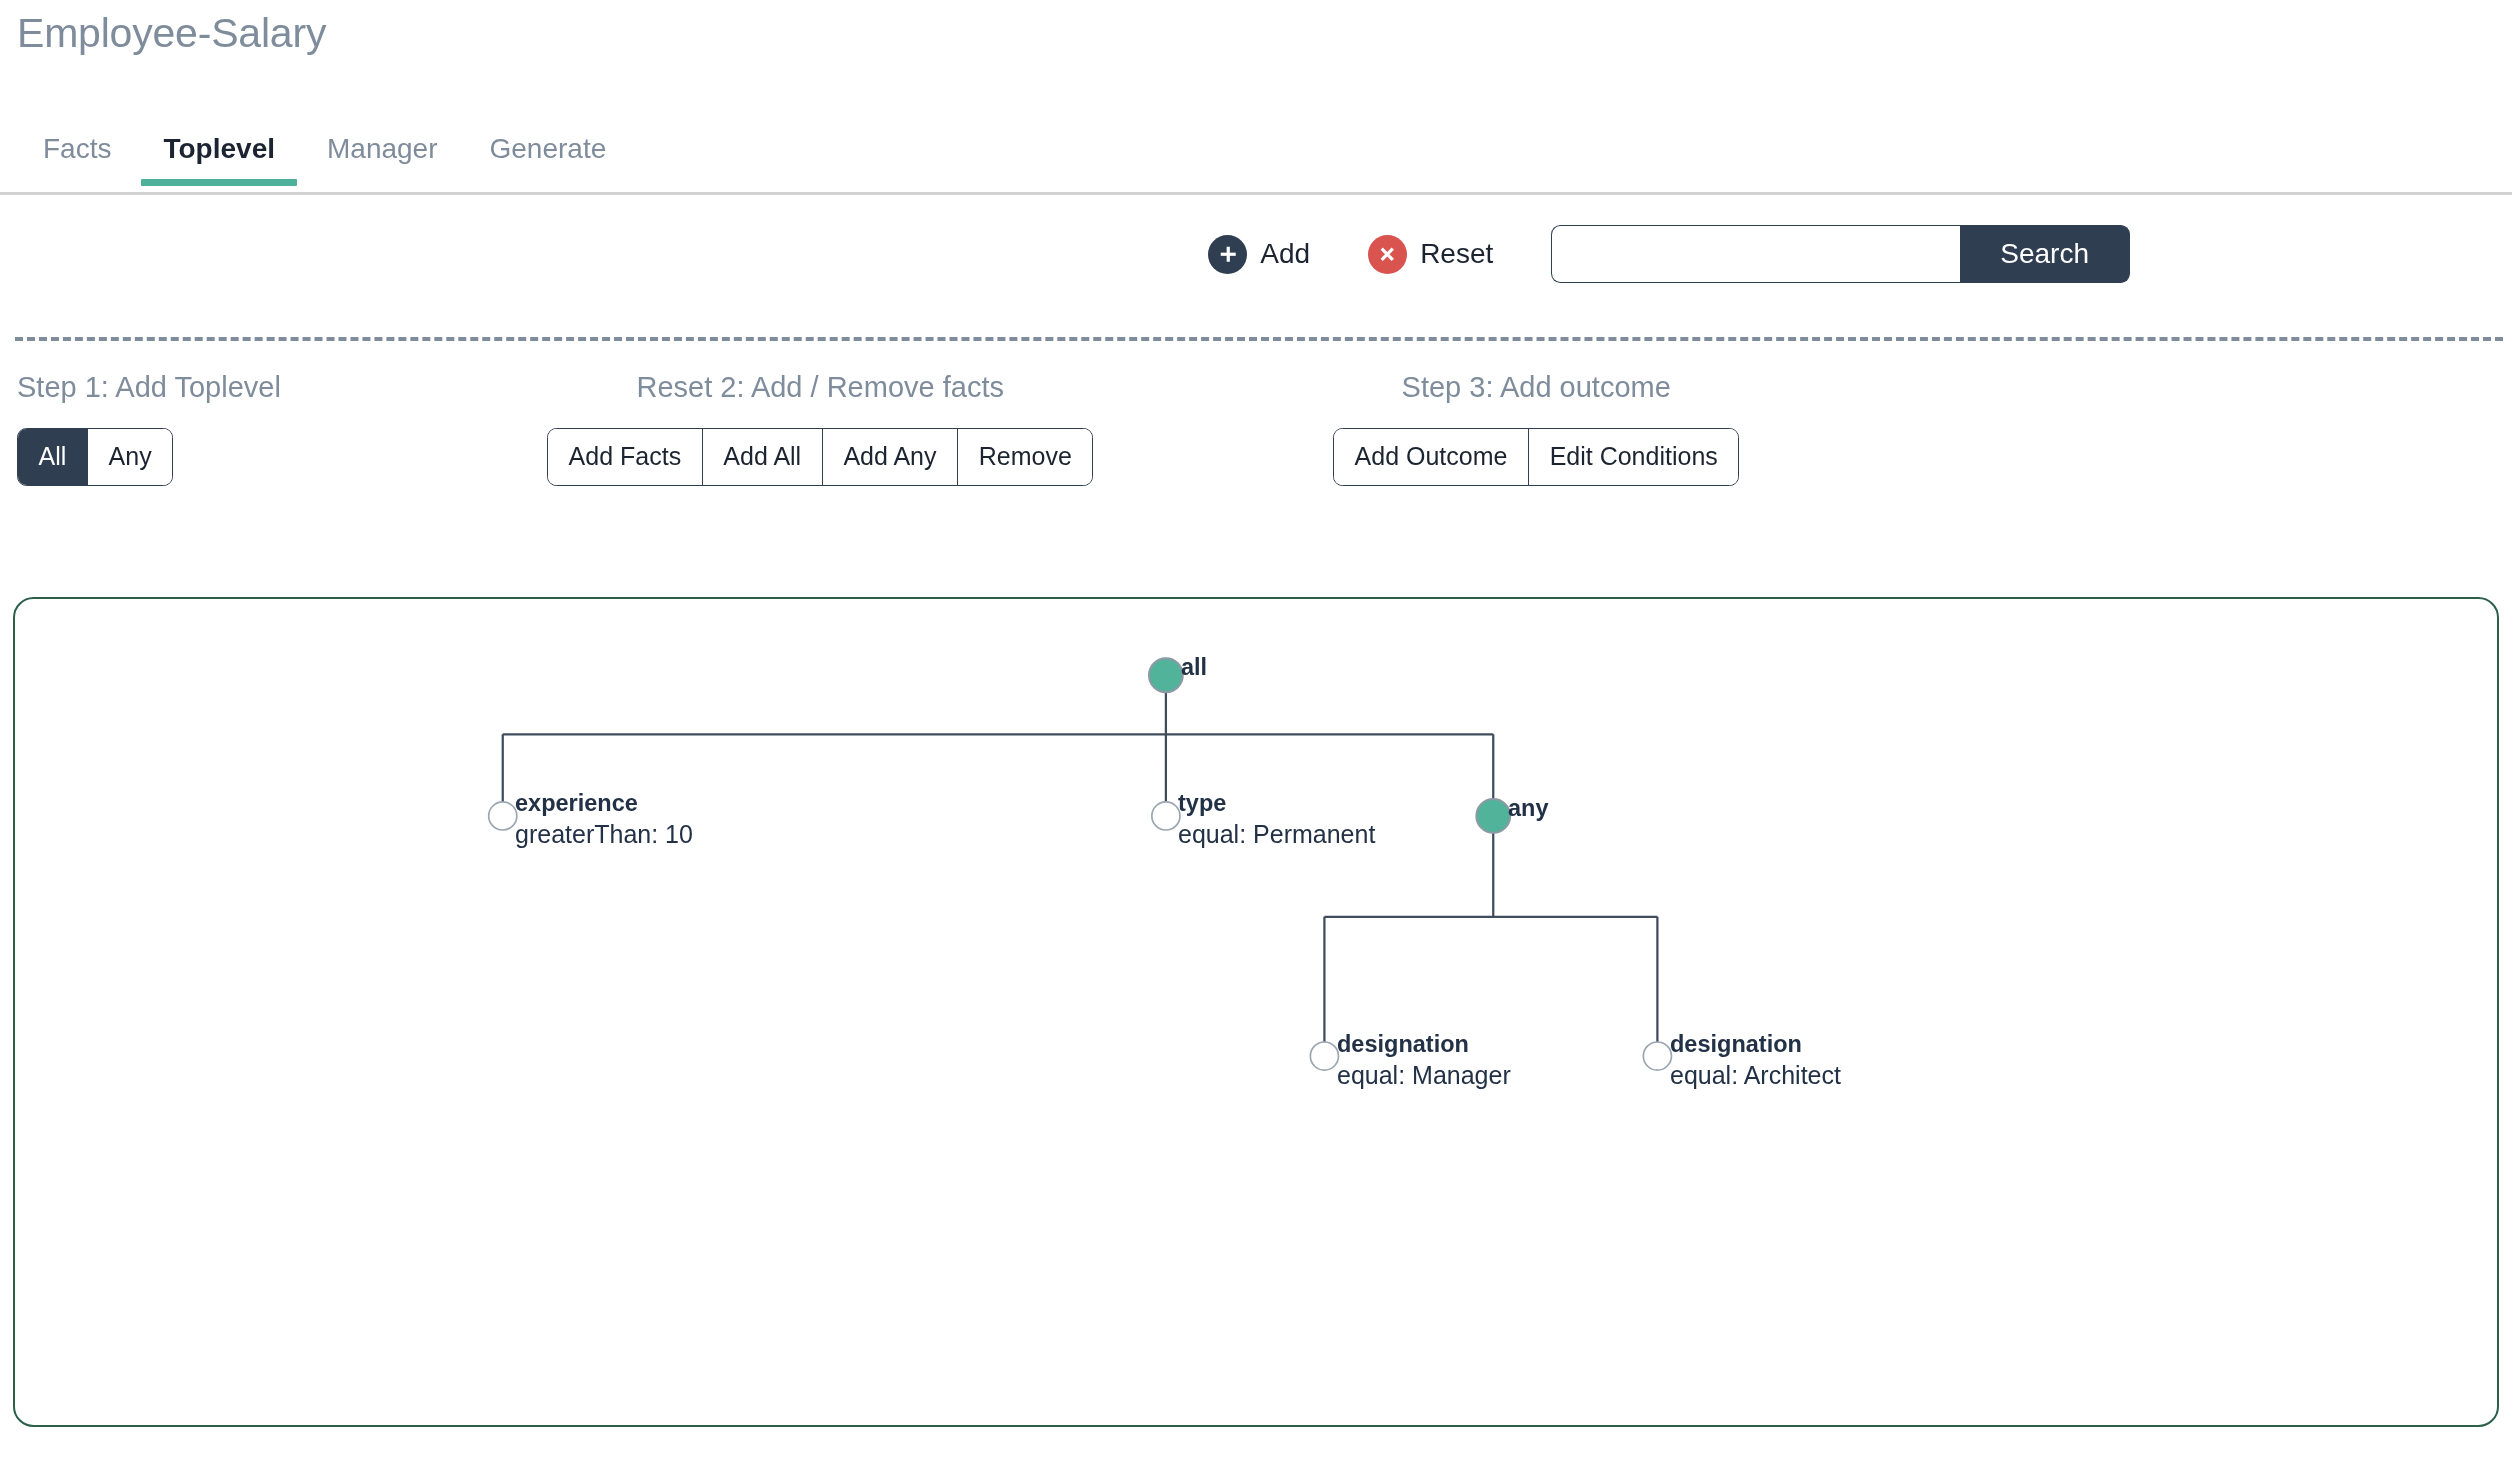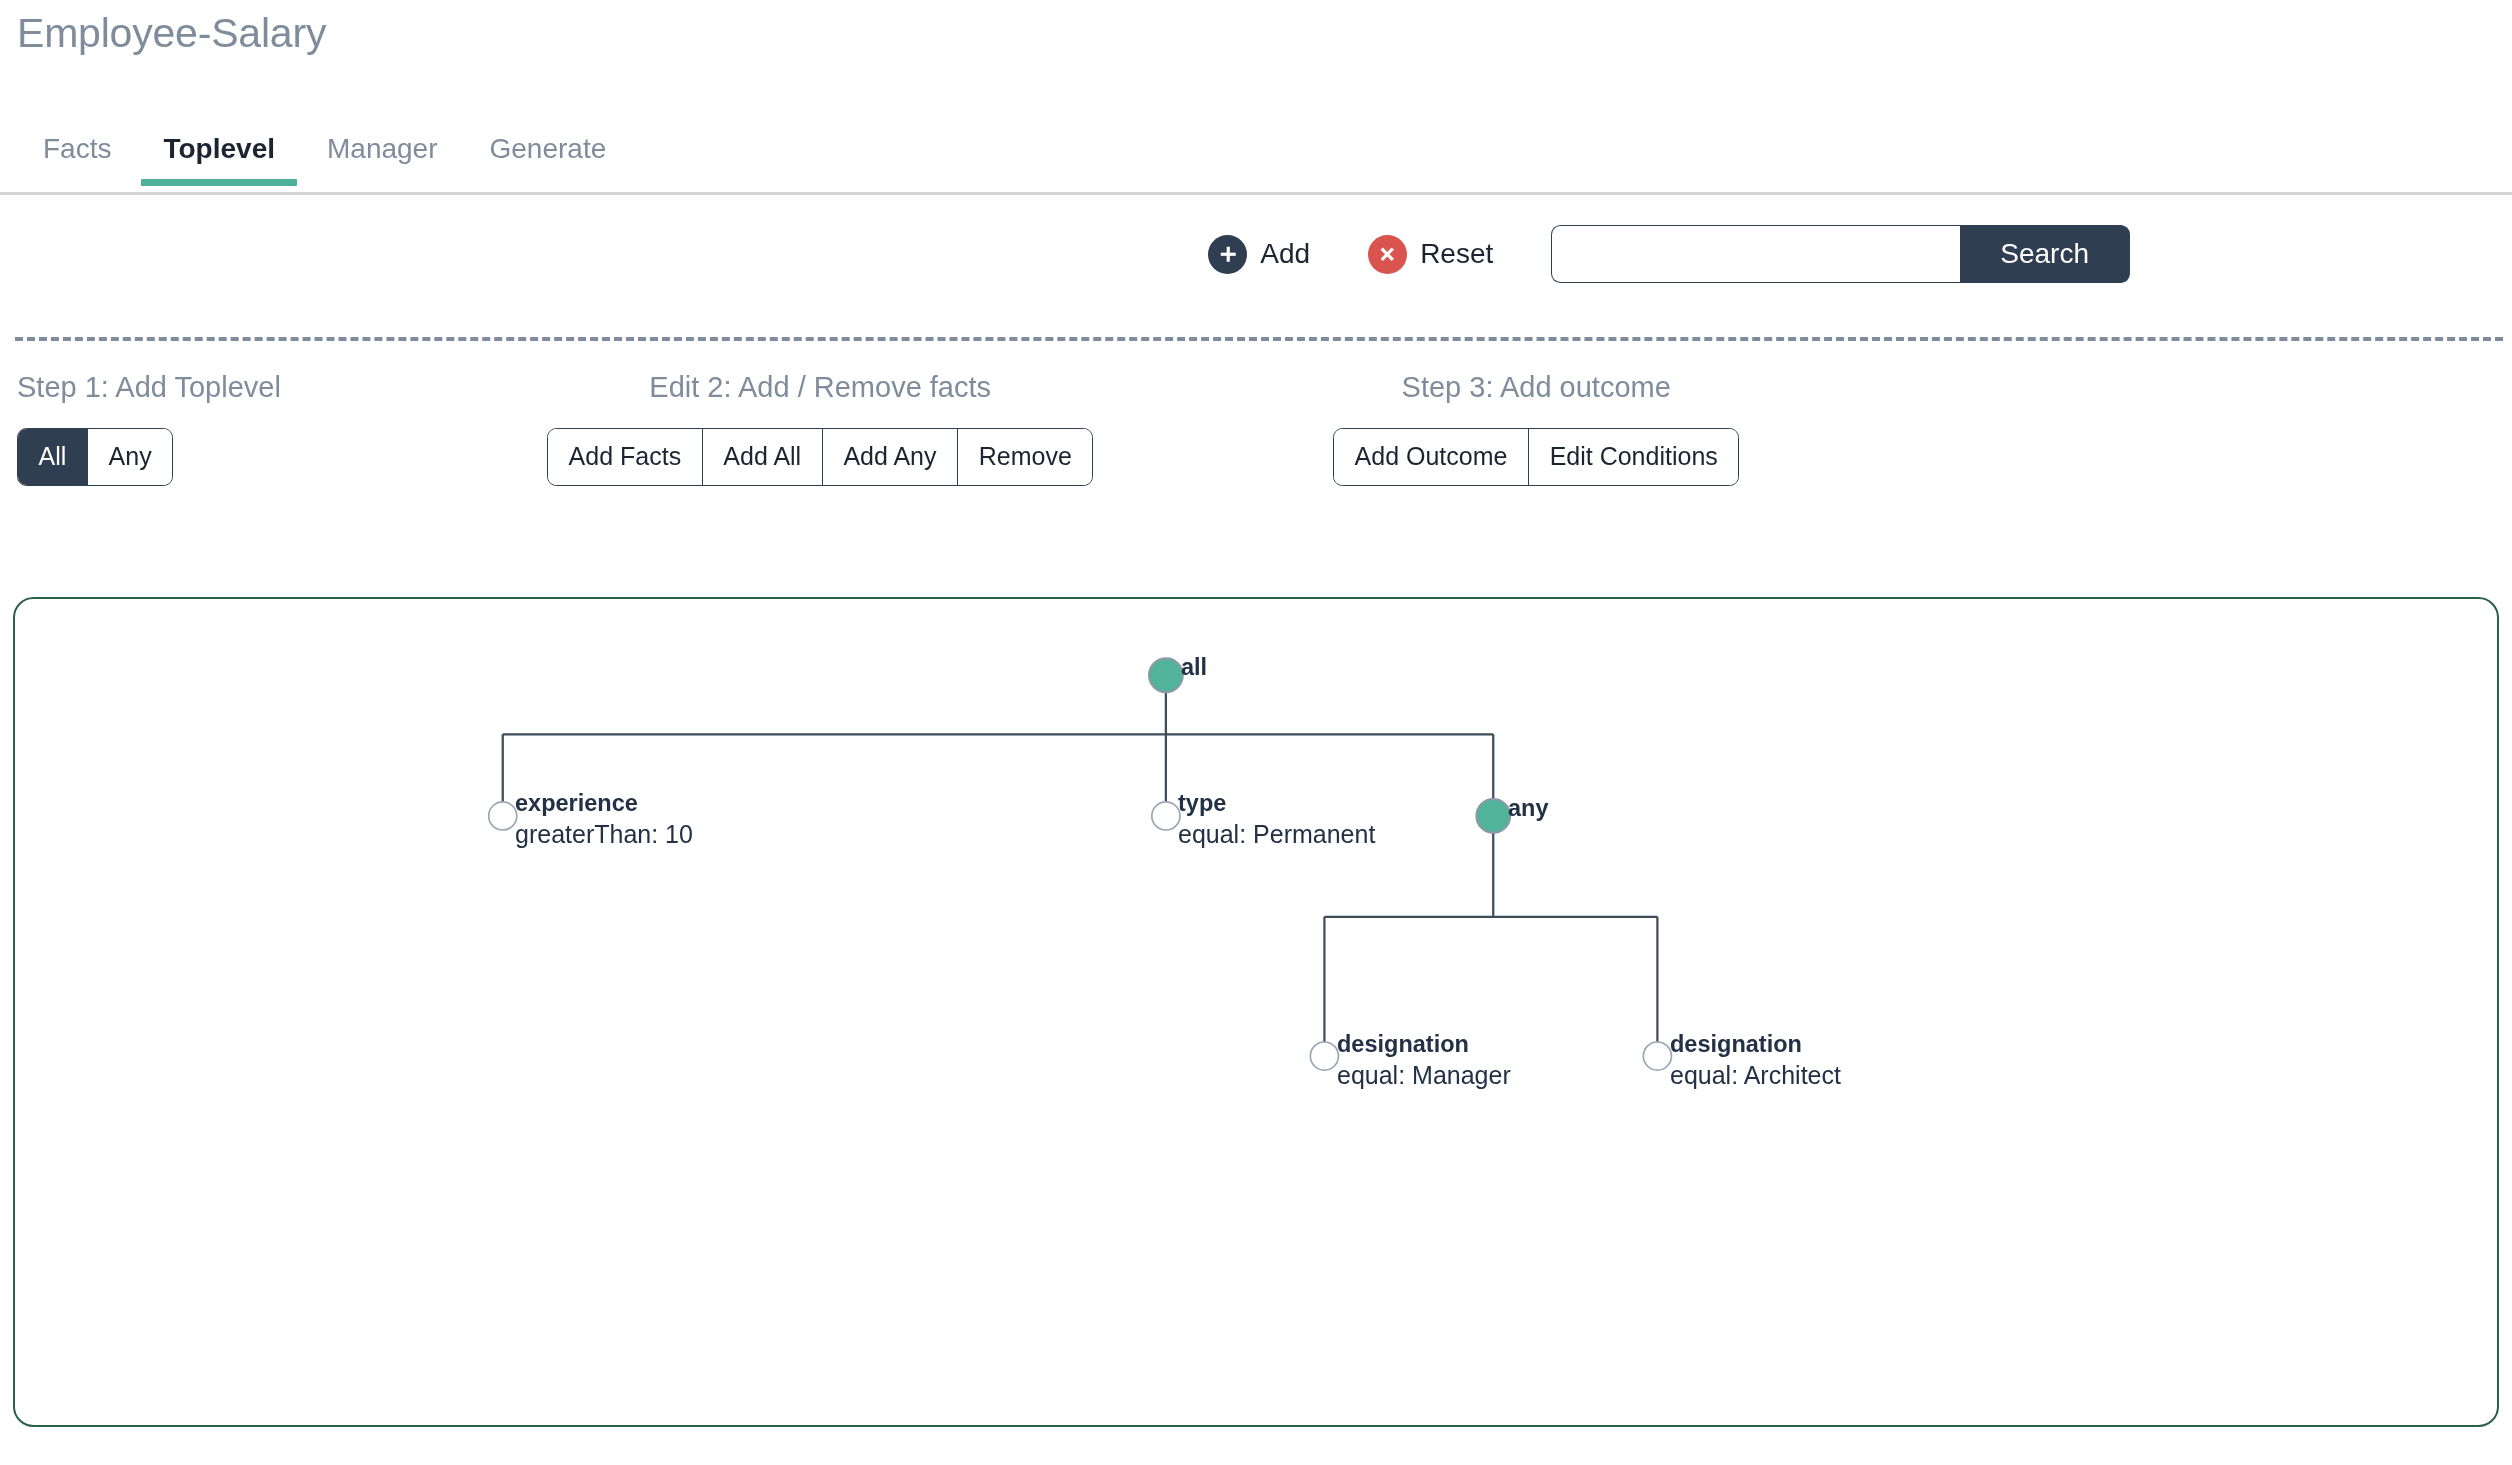--- a/index.html
+++ b/index.html
@@ -305,21 +305,21 @@
 
   <div class="step step-1">
     <div class="step-title">Step 1: Add Toplevel</div>
     <div class="btn-group">
       <button class="grp-btn active">All</button>
       <button class="grp-btn">Any</button>
     </div>
   </div>
 
   <div class="step step-2">
-    <div class="step-title">Edit 2: Add / Remove facts</div>
+    <div class="step-title">Reset 2: Add / Remove facts</div>
     <div class="btn-group">
       <button class="grp-btn">Add Facts</button>
       <button class="grp-btn">Add All</button>
       <button class="grp-btn">Add Any</button>
       <button class="grp-btn">Remove</button>
     </div>
   </div>
 
   <div class="step step-3">
     <div class="step-title">Step 3: Add outcome</div>

